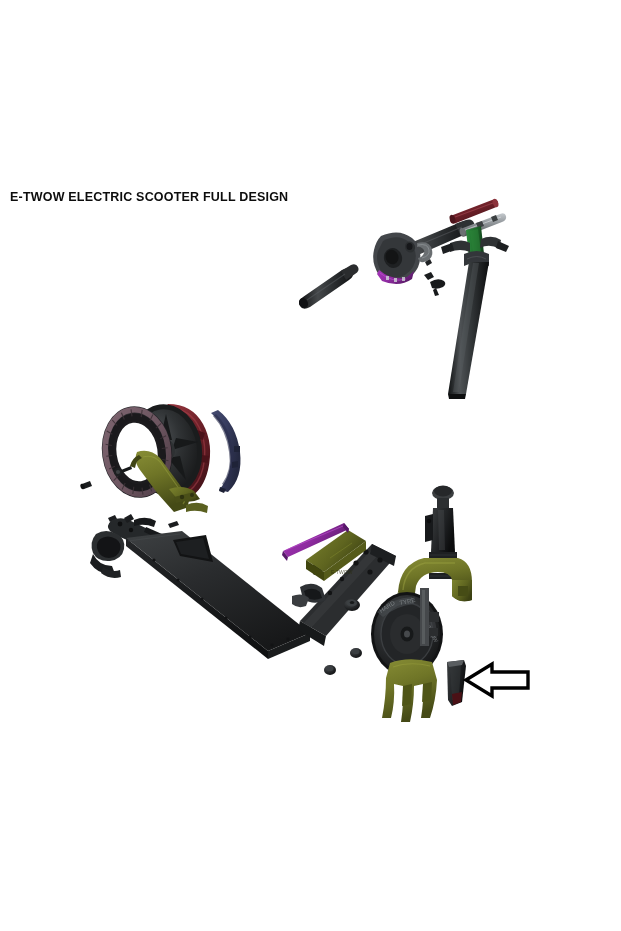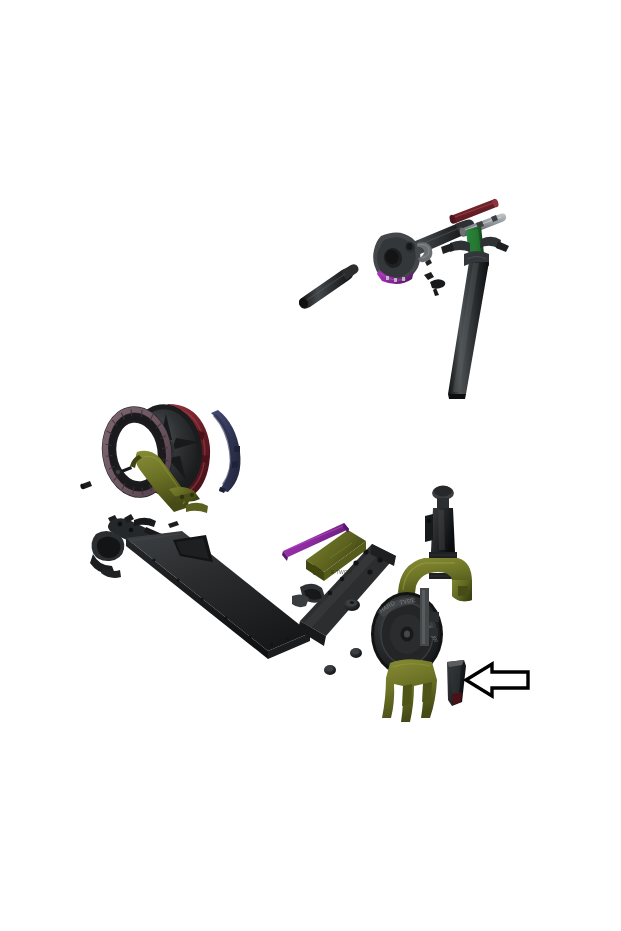--- a/index.html
+++ b/index.html
@@ -24,20 +24,21 @@
   #cad svg{display:block;width:621px;height:931px;}
 
   
   .anno-arrow{pointer-events:none;}
 </style>
 </head>
 <body>
 
 <div id="page">
 
+  <div id="title">E-TWOW ELECTRIC SCOOTER FULL DESIGN</div>
 
   <div id="cad">
   <svg viewBox="0 0 621 931" xmlns="http://www.w3.org/2000/svg">
     <defs>
       <linearGradient id="gTube" x1="0" y1="0" x2="1" y2="0">
         <stop offset="0%" stop-color="#0e0f10"></stop>
             <stop offset="35%" stop-color="#45484a"></stop>
         <stop offset="60%" stop-color="#2e3133"></stop>
             <stop offset="100%" stop-color="#101113"></stop>
       </linearGradient>

